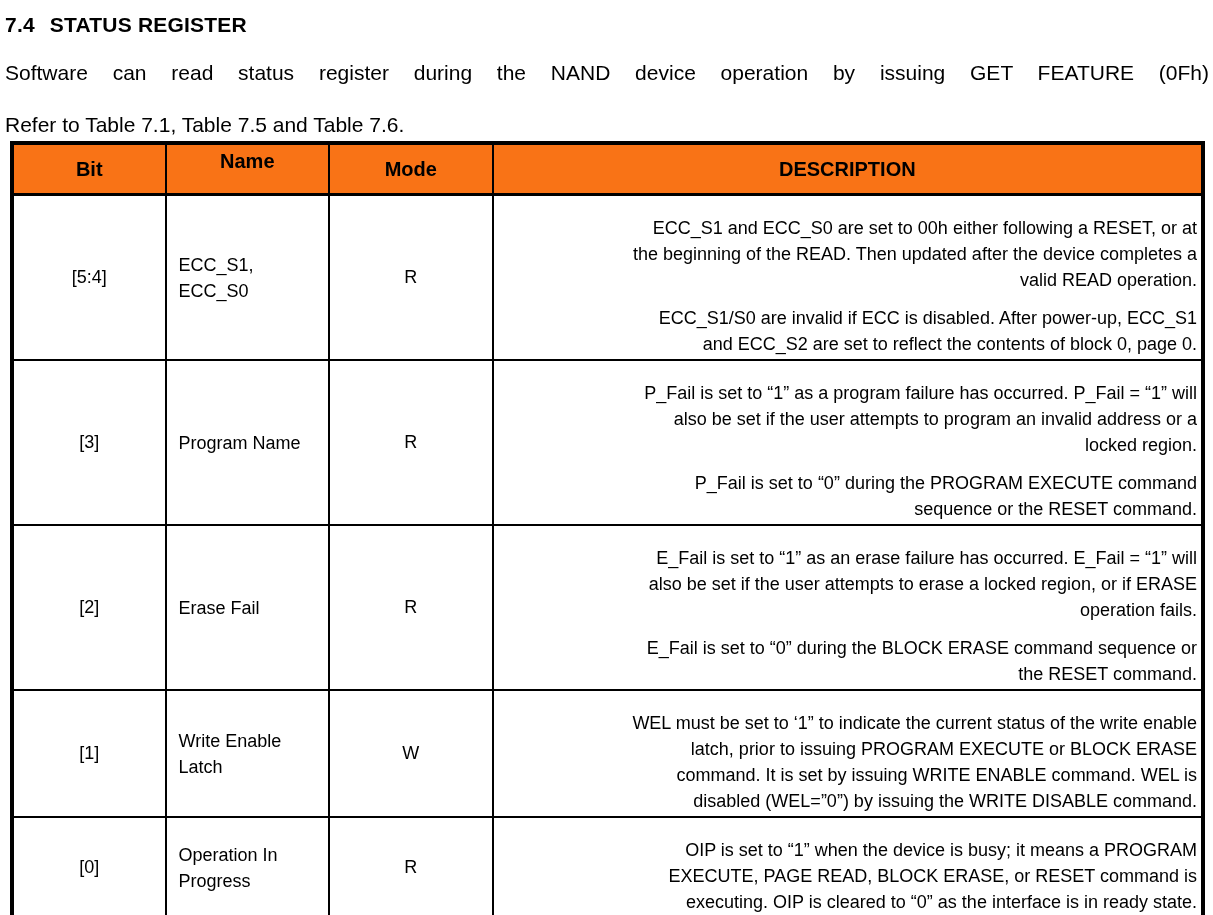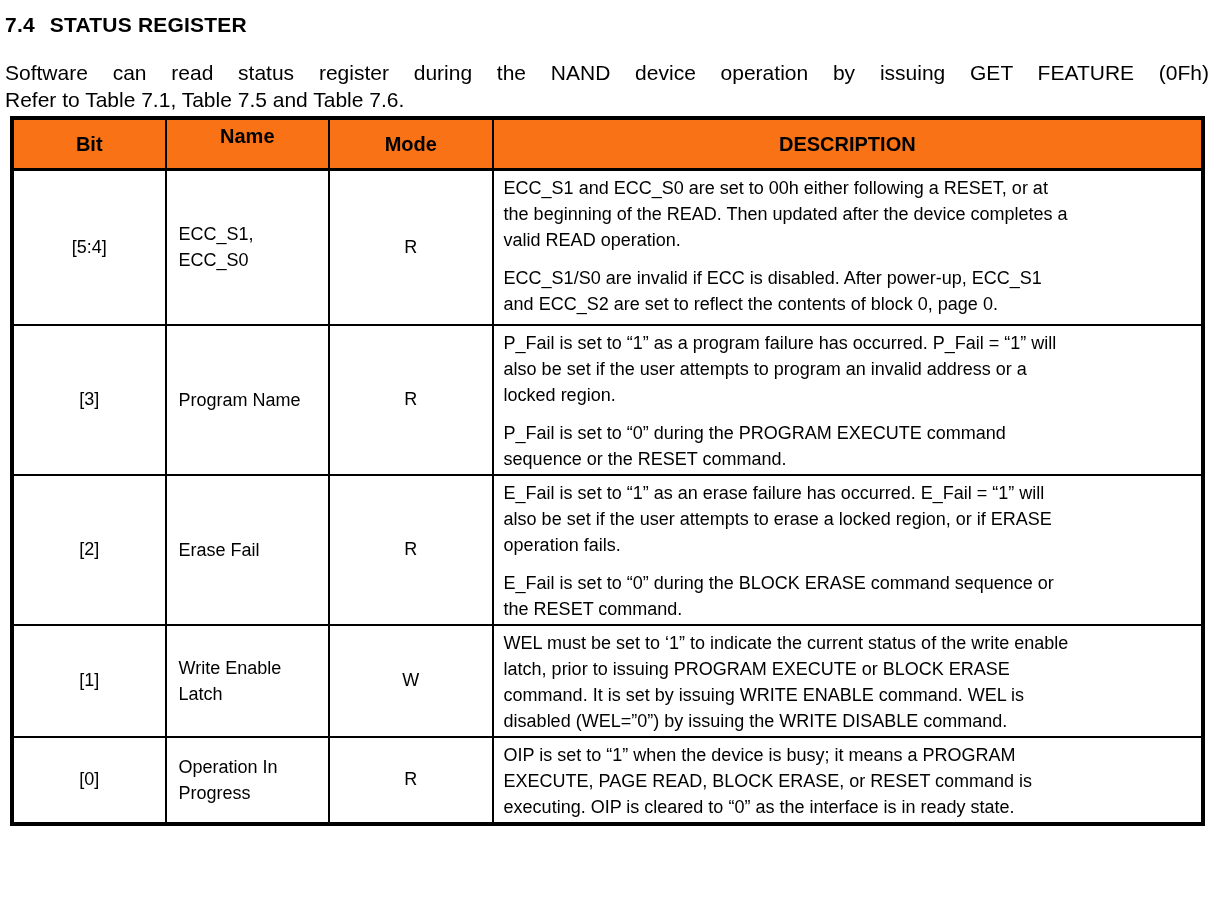--- a/index.html
+++ b/index.html
@@ -33,20 +33,21 @@
   .intro {
     margin-top: 21px;
     font-size: 21px;
     line-height: 29px;
   }
   .intro .jline {
     text-align: justify;
     text-align-last: justify;
   }
   .refer {
+    margin-top: 25px;
     font-size: 21px;
     line-height: 25px;
   }
   .caption {
     margin-top: 48px;
     margin-left: 200px;
     font-size: 18px;
     font-weight: bold;
     line-height: 21px;
   }
@@ -89,22 +90,23 @@
   }
   .status-table td.cell-name {
     vertical-align: middle;
     padding-left: 12px;
     padding-right: 11px;
     white-space: pre-line;
     line-height: 26px;
   }
   .status-table td.cell-desc {
     vertical-align: top;
-    padding: 4px 4px 2px 10px;
+    padding: 19px 4px 2px 10px;
     line-height: 26px;
+    text-align: right;
   }
   .status-table td.cell-desc p {
     margin: 0;
     white-space: pre-line;
   }
   .status-table td.cell-desc p + p {
     margin-top: 12px;
   }
   tr.row-1 { height: 155px; }
   tr.row-2 { height: 136px; }

